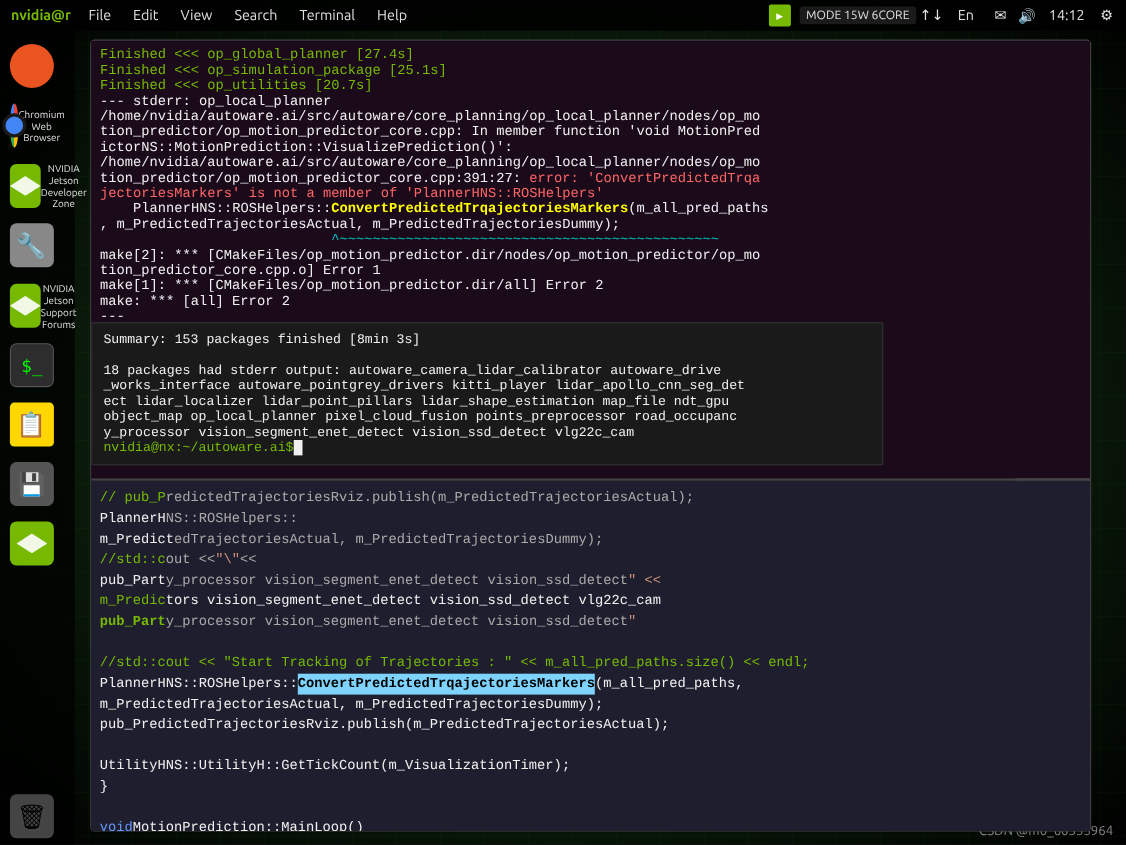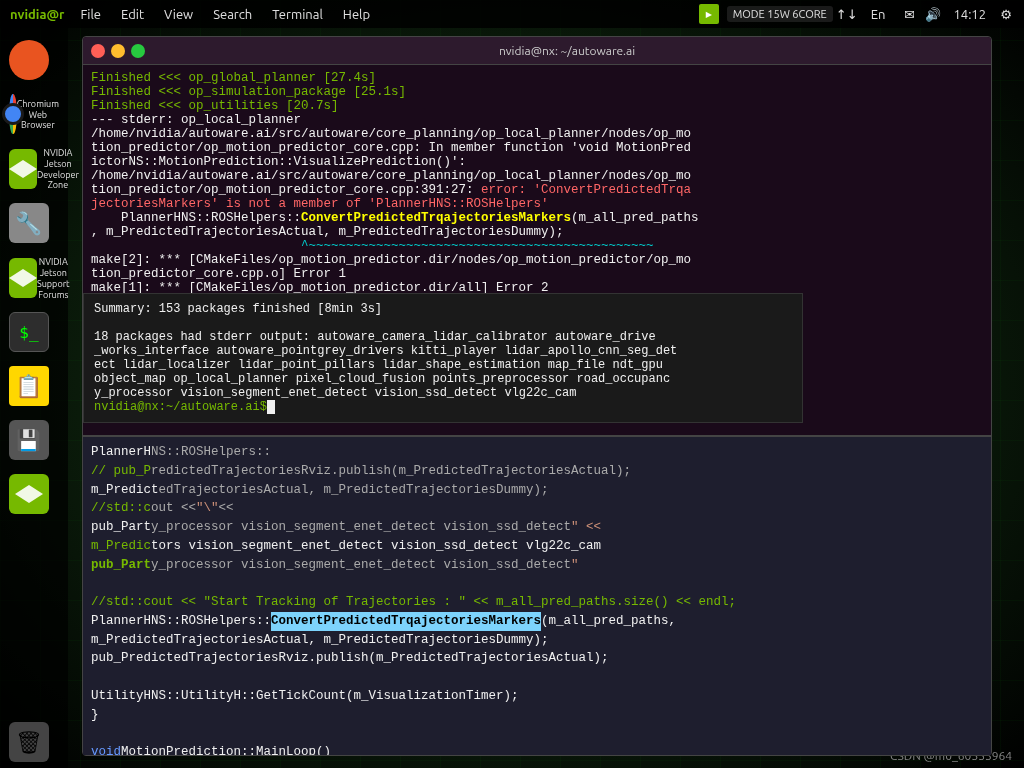--- a/index.html
+++ b/index.html
@@ -455,26 +455,20 @@
 
     <div style="flex:1"></div>
 
     <div class="dock-item">
       <div class="dock-icon trash-icon" style="display:flex;align-items:center;justify-content:center;font-size:22px;">🗑</div>
     </div>
   </div>
 
   <div class="terminal-window">
 
-    <div class="terminal-titlebar">
-      <div class="win-btn win-close"></div>
-      <div class="win-btn win-min"></div>
-      <div class="win-btn win-max"></div>
-      <div class="terminal-title">nvidia@nx: ~/autoware.ai</div>
-    </div>
 
     <div class="terminal-body">
 
       <div class="terminal-output"><span class="t-green">Finished &lt;&lt;&lt; op_global_planner [27.4s]</span>
 <span class="t-green">Finished &lt;&lt;&lt; op_simulation_package [25.1s]</span>
 <span class="t-green">Finished &lt;&lt;&lt; op_utilities [20.7s]</span>
 <span class="t-white">--- stderr: op_local_planner</span>
 <span class="t-white">/home/nvidia/autoware.ai/src/autoware/core_planning/op_local_planner/nodes/op_mo</span>
 <span class="t-white">tion_predictor/op_motion_predictor_core.cpp: In member function <span class="t-bold">'void MotionPred</span></span>
 <span class="t-bold">ictorNS::MotionPrediction::VisualizePrediction()':</span>
@@ -502,26 +496,26 @@
         <span>object_map op_local_planner pixel_cloud_fusion points_preprocessor road_occupanc</span><br>
         <span>y_processor vision_segment_enet_detect vision_ssd_detect vlg22c_cam</span><br>
         <span style="color:#76b900;">nvidia@nx:~/autoware.ai$</span><span style="color:#f0f0f0"> <span style="border-left:8px solid #f0f0f0;animation:blink 1s step-end infinite"></span></span>
       </div>
 
       <div class="terminal-lower">
         <button class="save-btn">Save</button>
         <div class="code-pane">
 
 <div class="code-line">
+  <span class="code-green">//  pub_P</span>
+              <span style="color:#aaa">redictedTrajectoriesRviz.publish(m_PredictedTrajectoriesActual);</span>
+</div>
+<div class="code-line">
   <span class="code-white">    PlannerH</span>
               <span style="color:#aaa">NS::ROSHelpers::</span>
-</div>
-<div class="code-line">
-  <span class="code-green">//  pub_P</span>
-              <span style="color:#aaa">redictedTrajectoriesRviz.publish(m_PredictedTrajectoriesActual);</span>
 </div>
 <div class="code-line">
   <span class="code-white">    m_Predict</span>
               <span style="color:#aaa">edTrajectoriesActual, m_PredictedTrajectoriesDummy);</span>
 </div>
 <div class="code-line">
   <span class="code-green">    //std::c</span>
               <span style="color:#aaa">out &lt;&lt; </span>
               <span style="color:#ce9178">"\"</span>
               <span style="color:#aaa"> &lt;&lt;</span>

